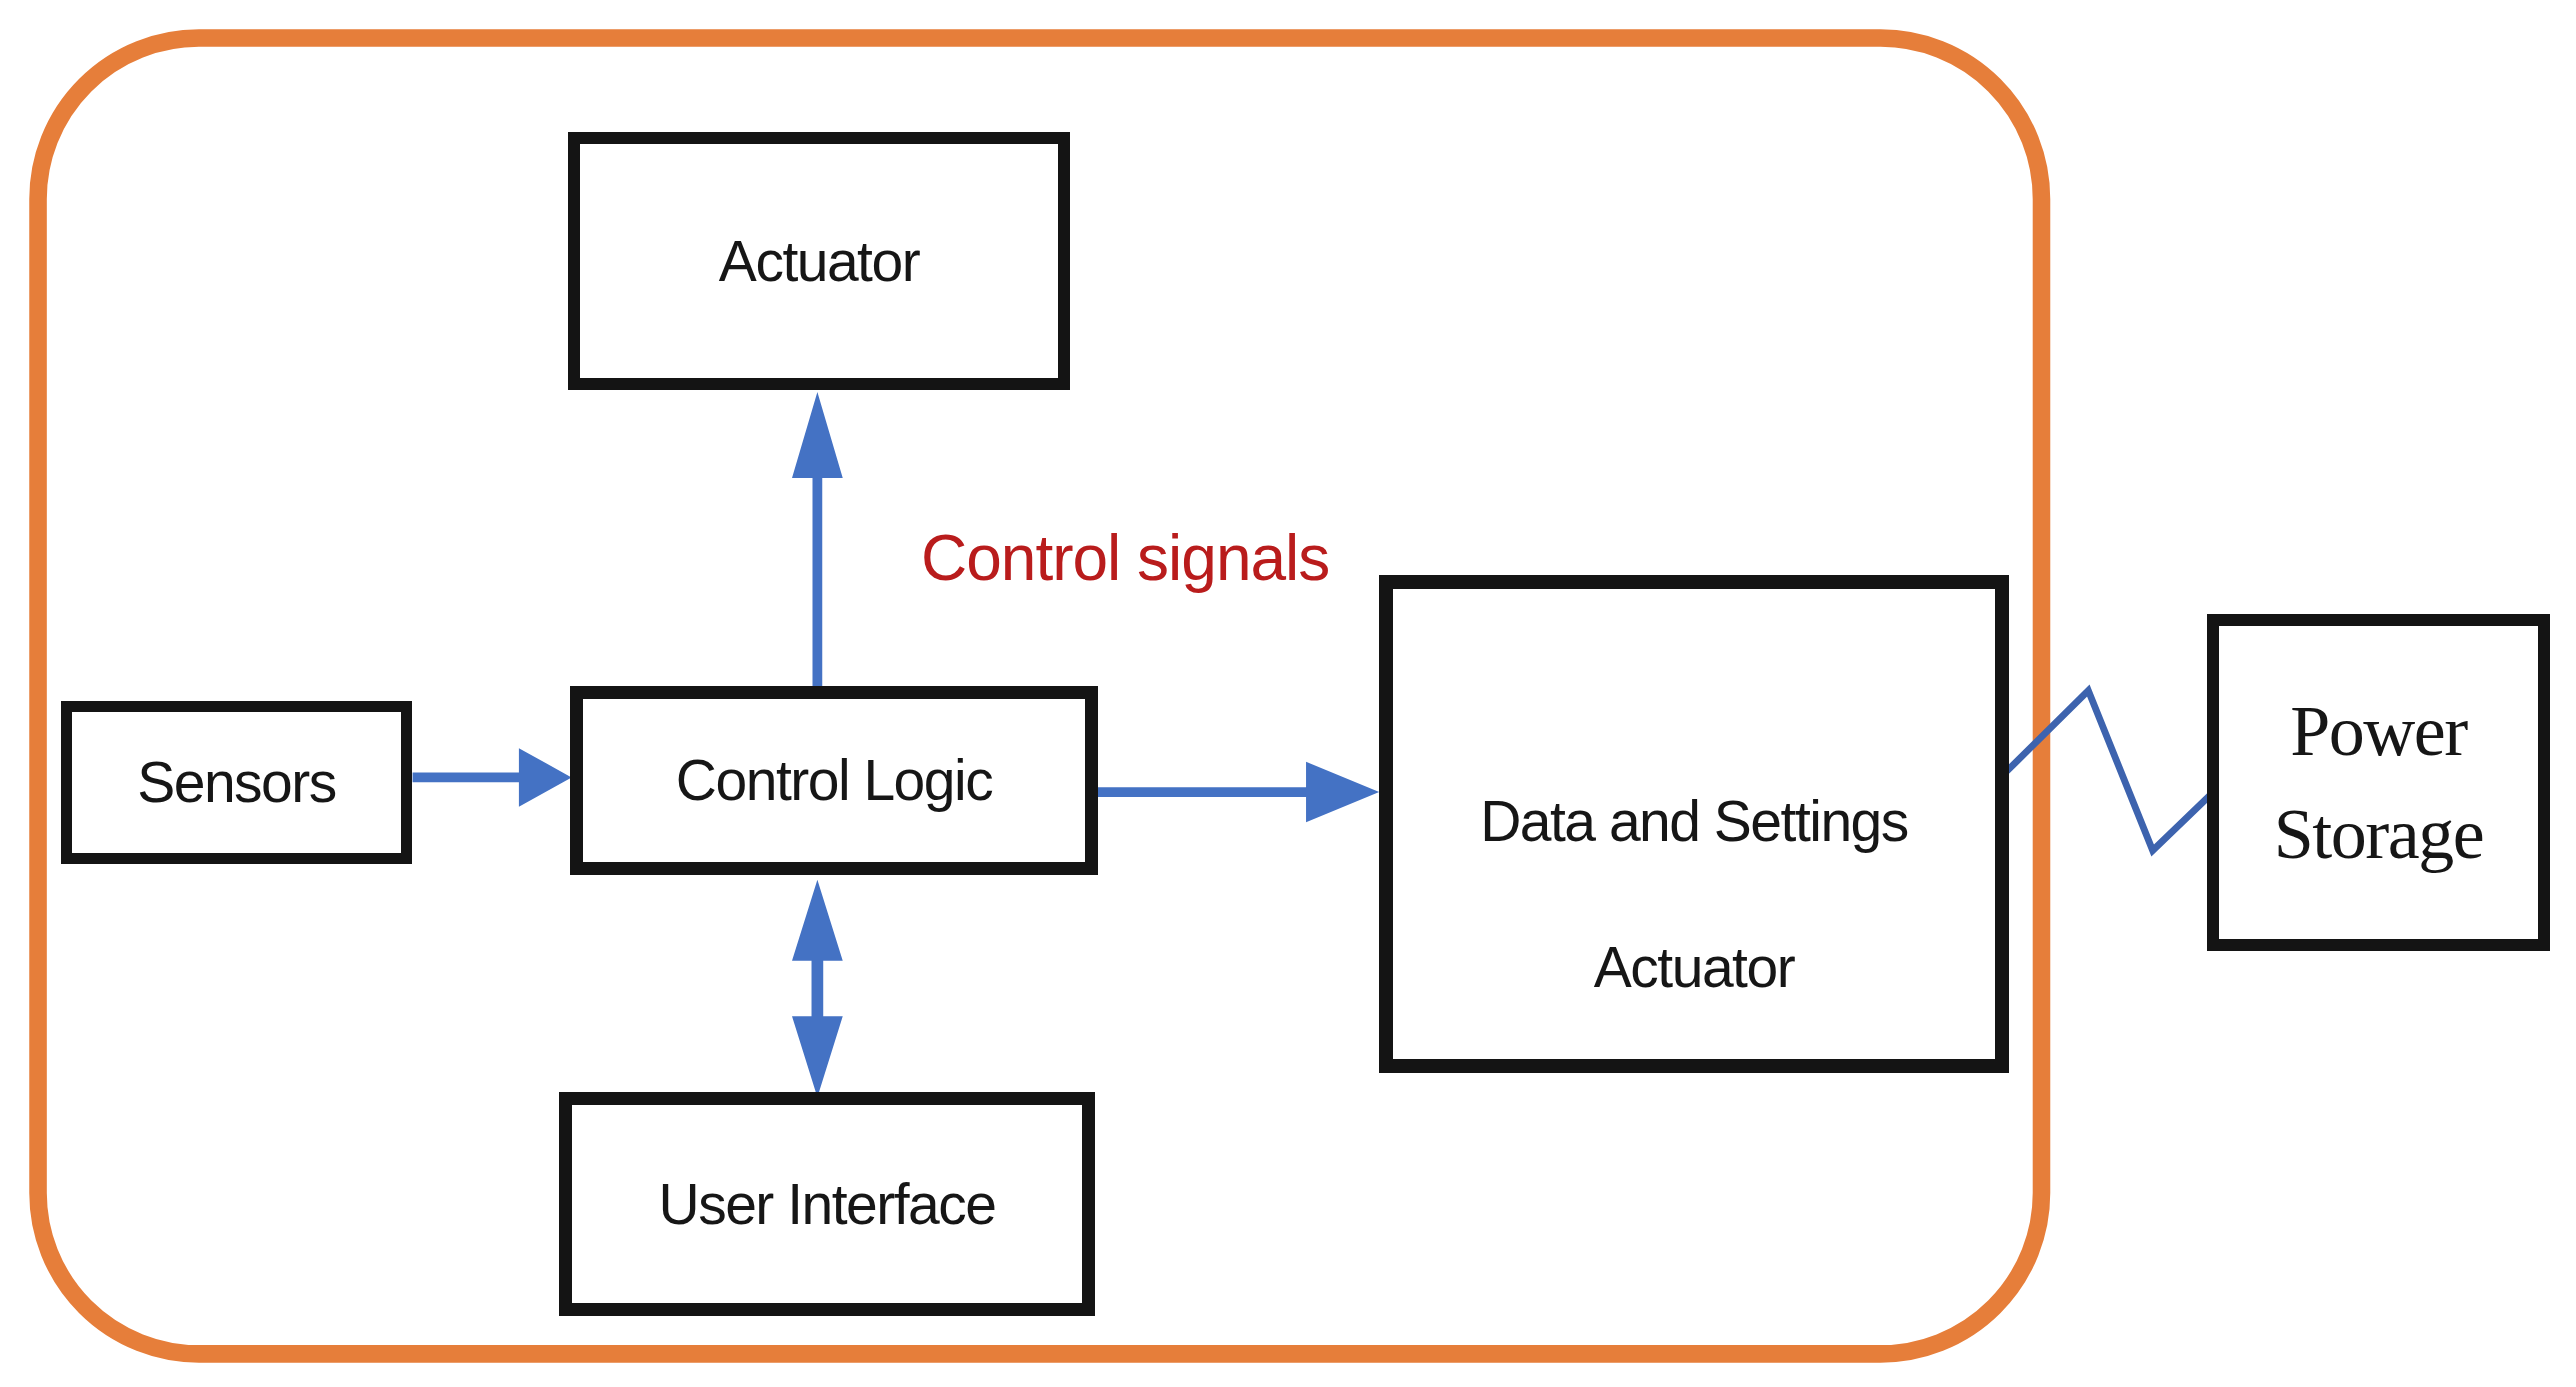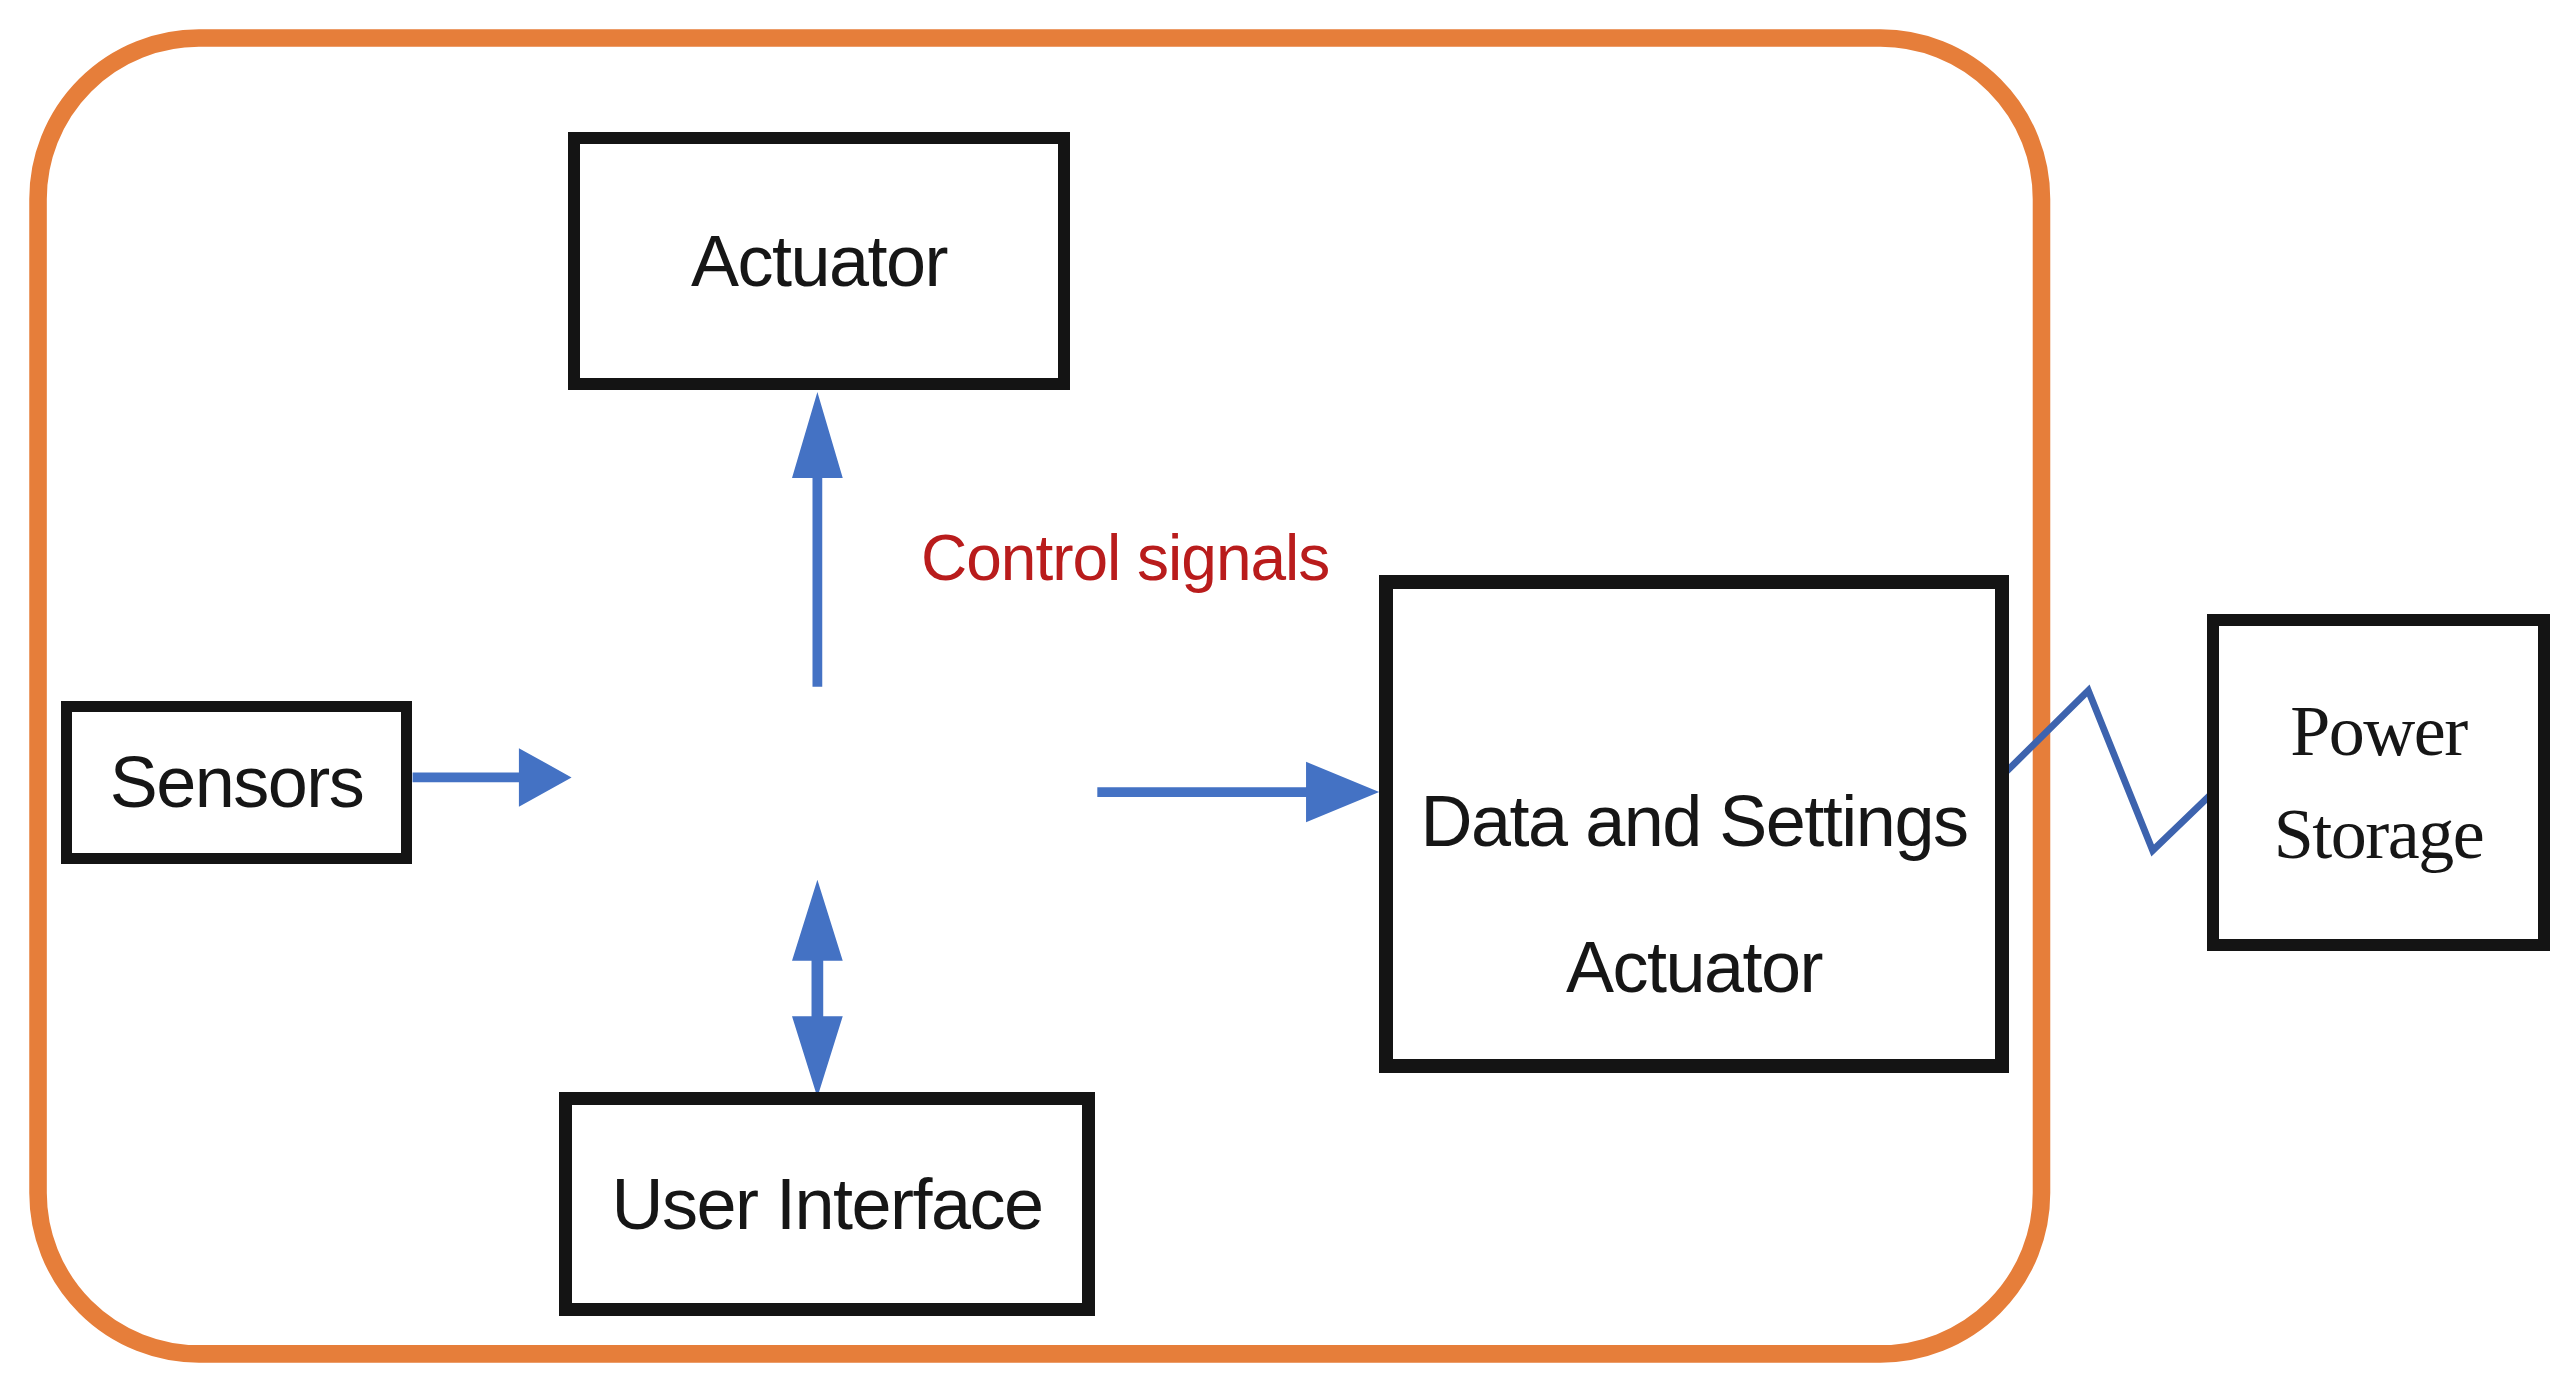--- a/index.html
+++ b/index.html
@@ -2,21 +2,21 @@
 <html><head>
 <meta charset="utf-8">
 <style>
   html,body{margin:0;padding:0;background:#ffffff;}
   body{width:2576px;height:1388px;position:relative;overflow:hidden;
        font-family:"Liberation Sans",sans-serif;}
   .canvas{position:absolute;left:0;top:0;width:2576px;height:1388px;}
   svg.layer{position:absolute;left:0;top:0;z-index:1;}
   .box{position:absolute;z-index:2;background:#ffffff;border:12.7px solid #141414;
        box-sizing:border-box;display:flex;flex-direction:column;align-items:center;
-       justify-content:center;text-align:center;color:#161616;font-size:72px;
+       justify-content:center;text-align:center;color:#161616;font-size:57px;
        letter-spacing:-1.5px;white-space:nowrap;line-height:1.2;}
   .box .ln{display:block;}
   .box--actuator{left:568px;top:132px;width:502px;height:258px;}
   .box--actuator .ln{line-height:144px;}
   .box--sensors{left:61px;top:681px;width:351px;height:163px;border-width:11.7px;margin-top:20px;}
   .box--control{left:570px;top:686px;width:528px;height:189px;border-width:13.7px;}
   .box--ui{left:559px;top:1092px;width:536px;height:224px;border-width:13.7px;align-items:center;}
   .box--data{left:1379px;top:575px;width:630px;height:498px;border-width:14.6px;}
   .box--data .inner{transform:translateY(70px);}
   .box--data .ln{line-height:146px;}
@@ -48,20 +48,23 @@
   <div class="box box--actuator">
     <span class="inner">
       <span class="ln">Actuator</span>
     </span>
   </div>
 
   <div class="box box--sensors">
     <span class="ln">Sensors</span>
   </div>
 
+  <div class="box box--control">
+    <span class="ln">Control Logic</span>
+  </div>
 
   <div class="box box--ui">
     <span class="ln">User Interface</span>
   </div>
 
   <div class="box box--data">
     <span class="inner">
       <span class="ln">Data and Settings</span>
       <span class="ln">Actuator</span>
     </span>

